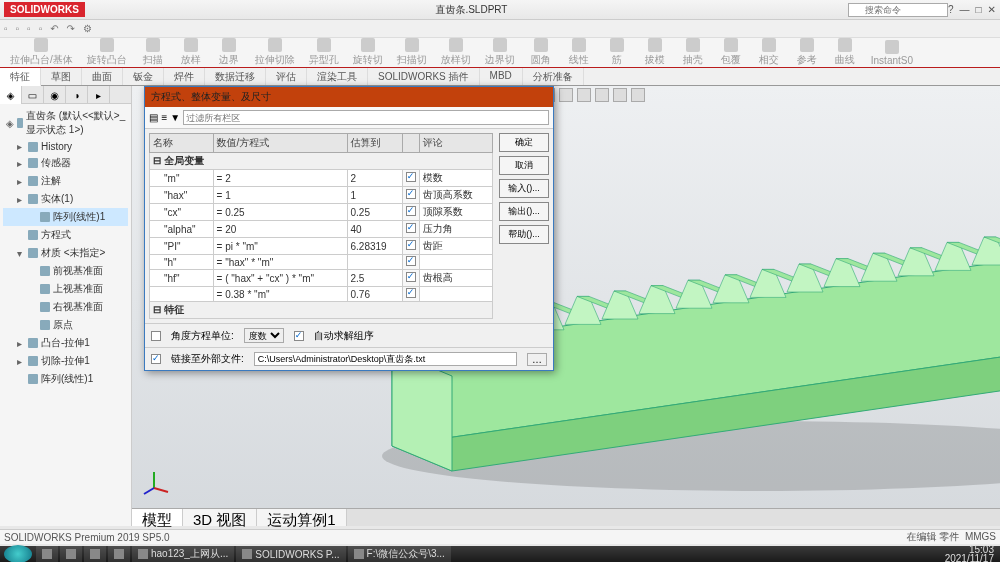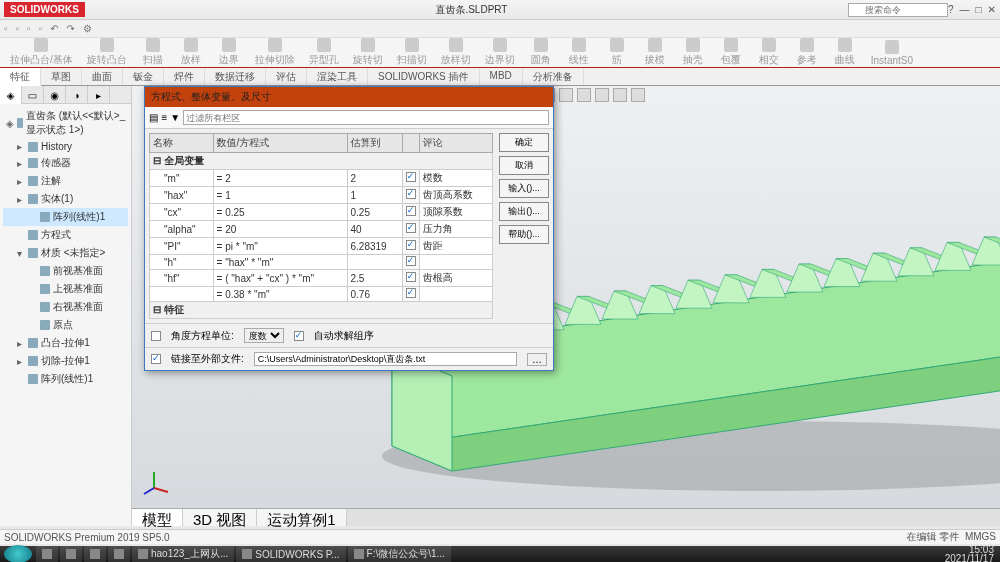--- a/index.html
+++ b/index.html
@@ -477,20 +477,20 @@
       <div class="titem">
         <span style="width:10px;height:10px;background:#888"></span>
         <span>hao123_上网从...</span>
       </div>
       <div class="titem">
         <span style="width:10px;height:10px;background:#888"></span>
         <span>SOLIDWORKS P...</span>
       </div>
       <div class="titem">
         <span style="width:10px;height:10px;background:#888"></span>
-        <span>F:\微信公众号\1...</span>
+        <span>F:\微信公众号\3...</span>
       </div>
     </div>
   <div class="tray">
     <div>15:03</div>
     <div>2021/11/17</div>
   </div>
 </div>
 
 </body></html>

